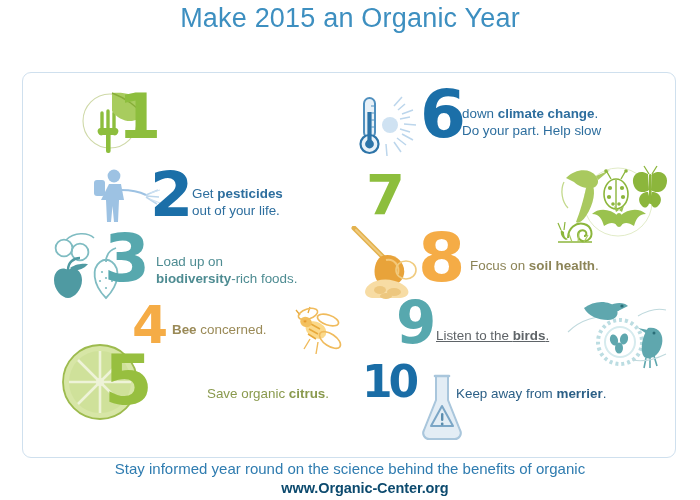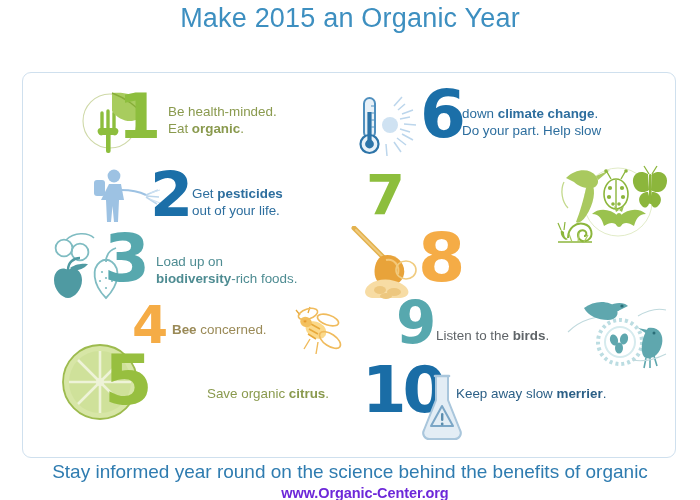--- a/index.html
+++ b/index.html
@@ -24,22 +24,22 @@
 
   
   .frame{
     position:absolute;left:22px;top:72px;width:654px;height:386px;
     border:1px solid #cfe0ee;border-radius:9px;background:#fff;
     box-sizing:border-box;
   }
 
   
   .footer{position:absolute;left:0;top:460px;width:700px;text-align:center;}
-  .footer-line{font-size:19px;color:#2f7cb0;line-height:1.25;}
-  .footer-url{font-size:14.5px;font-weight:700;color:#6d28d9;line-height:1.3;letter-spacing:-.1px;margin-left:30px;}
+  .footer-line{font-size:15px;color:#2f7cb0;line-height:1.25;}
+  .footer-url{font-size:14.5px;font-weight:700;color:#0c4a6e;line-height:1.3;letter-spacing:-.1px;margin-left:30px;}
   .num{
     font-family:"DejaVu Sans", sans-serif;
     font-weight:700;line-height:.82;letter-spacing:-2px;
     position:absolute;
   }
   .txt{position:absolute;font-size:13.4px;line-height:1.26;color:#5b6166;}
   .txt b{font-weight:700;}
   .icon{position:absolute;}
 
   
@@ -47,21 +47,21 @@
   .c-blue{color:#1b6fa8;}
   .c-teal{color:#57a8ae;}
   .c-orange{color:#f5ac46;}
   .c-lime{color:#97bf3f;}
   .c-bluedk{color:#1a6da6;}
 
   .t-green{color:#8a9a4e;}
   .t-blue{color:#2d6e9e;}
   .t-teal{color:#4e8c92;}
   .t-orange{color:#9a8a57;}
-  .t-grey{color:#5f6468;}
+  .t-grey{color:#5f6468;text-decoration:underline;}
   .t-soil{color:#8c8457;}
   .t-dark{color:#2b5f86;}
 </style>
 </head>
 <body>
 
 <div id="poster">
 
   <div class="header">
     <div class="title">Make 2015 an Organic Year</div>
@@ -73,24 +73,20 @@
     <svg width="86" height="70" viewBox="0 0 86 70">
       <circle cx="38" cy="36" r="27" fill="none" stroke="#cfd9a8" stroke-width="1.1"></circle>
       <path d="M30 28 v16 M36 26 v18 M42 28 v16" stroke="#8dbe3d" stroke-width="3.4" stroke-linecap="round"></path>
       <path d="M28 43 h16 a3 3 0 0 1 -3 7 h-10 a3 3 0 0 1 -3 -7 z" fill="#8dbe3d"></path>
       <rect x="34" y="48" width="4.6" height="20" rx="2" fill="#8dbe3d"></rect>
       <path d="M40 8 C62 6 74 16 70 28 C66 40 48 38 40 26 Z" fill="#a8cc5e"></path>
       <path d="M40 8 C56 14 64 22 70 28" stroke="#87ad38" stroke-width="1.4" fill="none"></path>
     </svg>
   </div>
   <div class="num c-green" style="left:118px;top:92px;font-size:62px;">1</div>
-  <div class="txt t-green" style="left:168px;top:104px;width:190px;">
-    <div><span>Be health-minded.</span></div>
-    <div><span>Eat </span><b>organic</b><span>.</span></div>
-  </div>
 
   <div class="icon" style="left:88px;top:166px;">
     <svg width="80" height="62" viewBox="0 0 80 62">
       <circle cx="26" cy="10" r="6.4" fill="#9dc2e3"></circle>
       <path d="M21 18 h12 l3 16 h-5 l-1 22 h-4 l-1.5 -16 l-1.5 16 h-4 l-1 -22 h-5 z" fill="#9dc2e3"></path>
       <rect x="6" y="14" width="11" height="16" rx="3" fill="#9dc2e3"></rect>
       <path d="M33 24 C44 24 52 26 58 29" stroke="#9dc2e3" stroke-width="2" fill="none"></path>
       <path d="M58 29 l12 -5 M58 30 l13 1 M58 31 l11 7" stroke="#bcd6ec" stroke-width="1.6" fill="none"></path>
       <path d="M62 27 l10 -3 M62 33 l10 4" stroke="#cfe2f2" stroke-width="1.3" fill="none"></path>
     </svg>
@@ -247,20 +243,23 @@
       <ellipse cx="58" cy="44" rx="10" ry="9" fill="none" stroke="#f0cb7f" stroke-width="1.6"></ellipse>
       <path d="M22 58 C30 52 44 52 54 58 C64 64 62 72 50 72 L26 72 C16 72 14 64 22 58 Z" fill="#f7dca4"></path>
       <g fill="#edc77f">
         <ellipse cx="32" cy="64" rx="6" ry="4"></ellipse>
           <ellipse cx="46" cy="66" rx="7" ry="4"></ellipse>
         <ellipse cx="38" cy="70" rx="6" ry="3"></ellipse>
       </g>
     </svg>
   </div>
   <div class="num c-orange" style="left:418px;top:230px;font-size:68px;">8</div>
+  <div class="txt t-soil" style="left:470px;top:258px;width:200px;">
+    <div><span>Focus on </span><b>soil health</b><span>.</span></div>
+  </div>
 
   <div class="num c-teal" style="left:396px;top:300px;font-size:58px;">9</div>
   <div class="txt t-grey" style="left:436px;top:328px;width:190px;">
     <div><span>Listen to the </span><b>birds</b><span>.</span></div>
   </div>
   <div class="icon" style="left:562px;top:296px;">
     <svg width="110" height="76" viewBox="0 0 110 76">
       <path d="M6 36 C18 24 36 18 52 22 M76 20 C86 14 96 12 104 14" stroke="#bfd9dd" stroke-width="1.1" fill="none"></path>
 
       <g fill="#5fa7ae">
@@ -281,32 +280,32 @@
       <g fill="#5fa7ae">
         <path d="M86 32 C96 30 102 38 100 48 C98 58 90 64 84 62 C78 60 78 44 86 32 Z"></path>
         <path d="M86 34 l-10 -2 l9 6 z"></path>
         <path d="M84 62 l-2 10 M88 62 l0 10 M92 60 l3 10" stroke="#5fa7ae" stroke-width="1.6"></path>
       </g>
       <circle cx="92" cy="37" r="1.5" fill="#2a6e78"></circle>
       <path d="M70 64 C80 66 92 64 104 58" stroke="#bfd9dd" stroke-width="1.1" fill="none"></path>
     </svg>
   </div>
 
-  <div class="num c-bluedk" style="left:362px;top:364px;font-size:64px;letter-spacing:-4px;">10</div>
+  <div class="num c-bluedk" style="left:362px;top:364px;font-size:44px;letter-spacing:-4px;">10</div>
   <div class="icon" style="left:418px;top:372px;">
     <svg width="48" height="72" viewBox="0 0 48 72">
       <path d="M18 4 h12 v24 l12 30 a6 6 0 0 1 -5.5 9 h-25 a6 6 0 0 1 -5.5 -9 l12 -30 z" fill="#e3edf5" stroke="#a9c6dc" stroke-width="2"></path>
       <path d="M17 4 h14" stroke="#a9c6dc" stroke-width="2.6" stroke-linecap="round"></path>
       <path d="M24 34 l11 20 h-22 z" fill="none" stroke="#7ba6c6" stroke-width="2" stroke-linejoin="round"></path>
       <rect x="23" y="41" width="2.4" height="8" rx="1.2" fill="#5b8dae"></rect>
       <circle cx="24.2" cy="52" r="1.4" fill="#5b8dae"></circle>
     </svg>
   </div>
   <div class="txt t-dark" style="left:456px;top:386px;width:210px;">
-    <div><span>Keep away slow </span><b>merrier</b><span>.</span></div>
+    <div><span>Keep away from </span><b>merrier</b><span>.</span></div>
   </div>
 
   <div class="footer">
     <div class="footer-line">Stay informed year round on the science behind the benefits of organic</div>
     <div class="footer-url">www.Organic-Center.org</div>
   </div>
 
 </div>
 
 </body></html>

